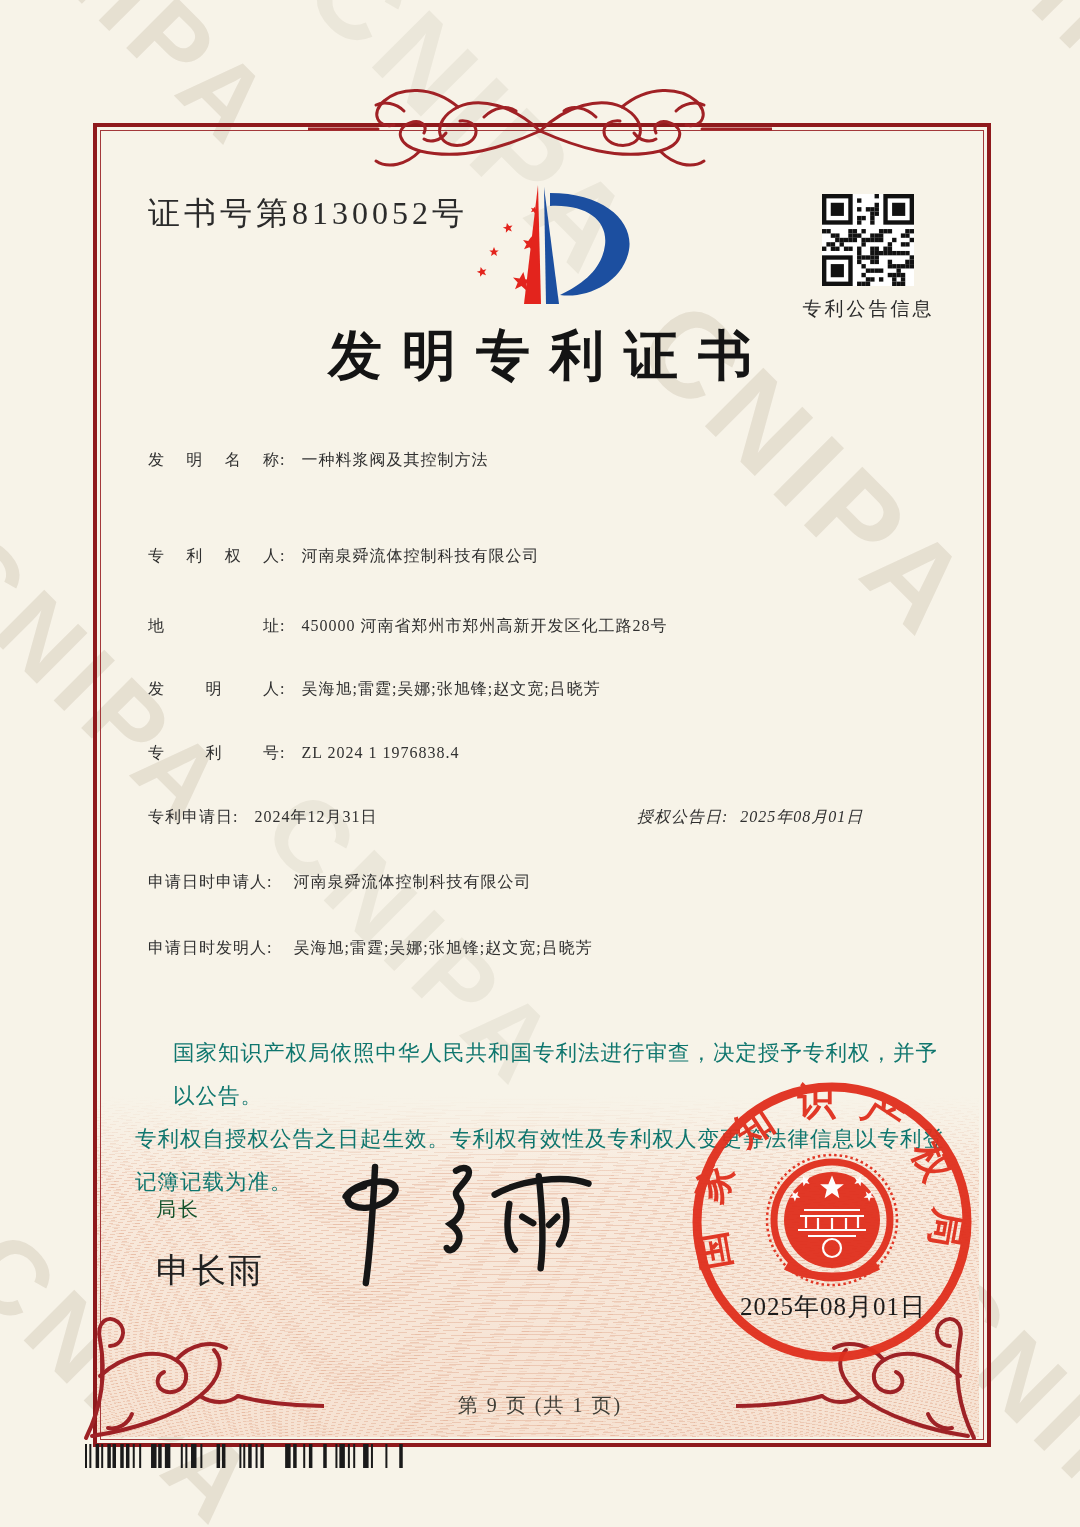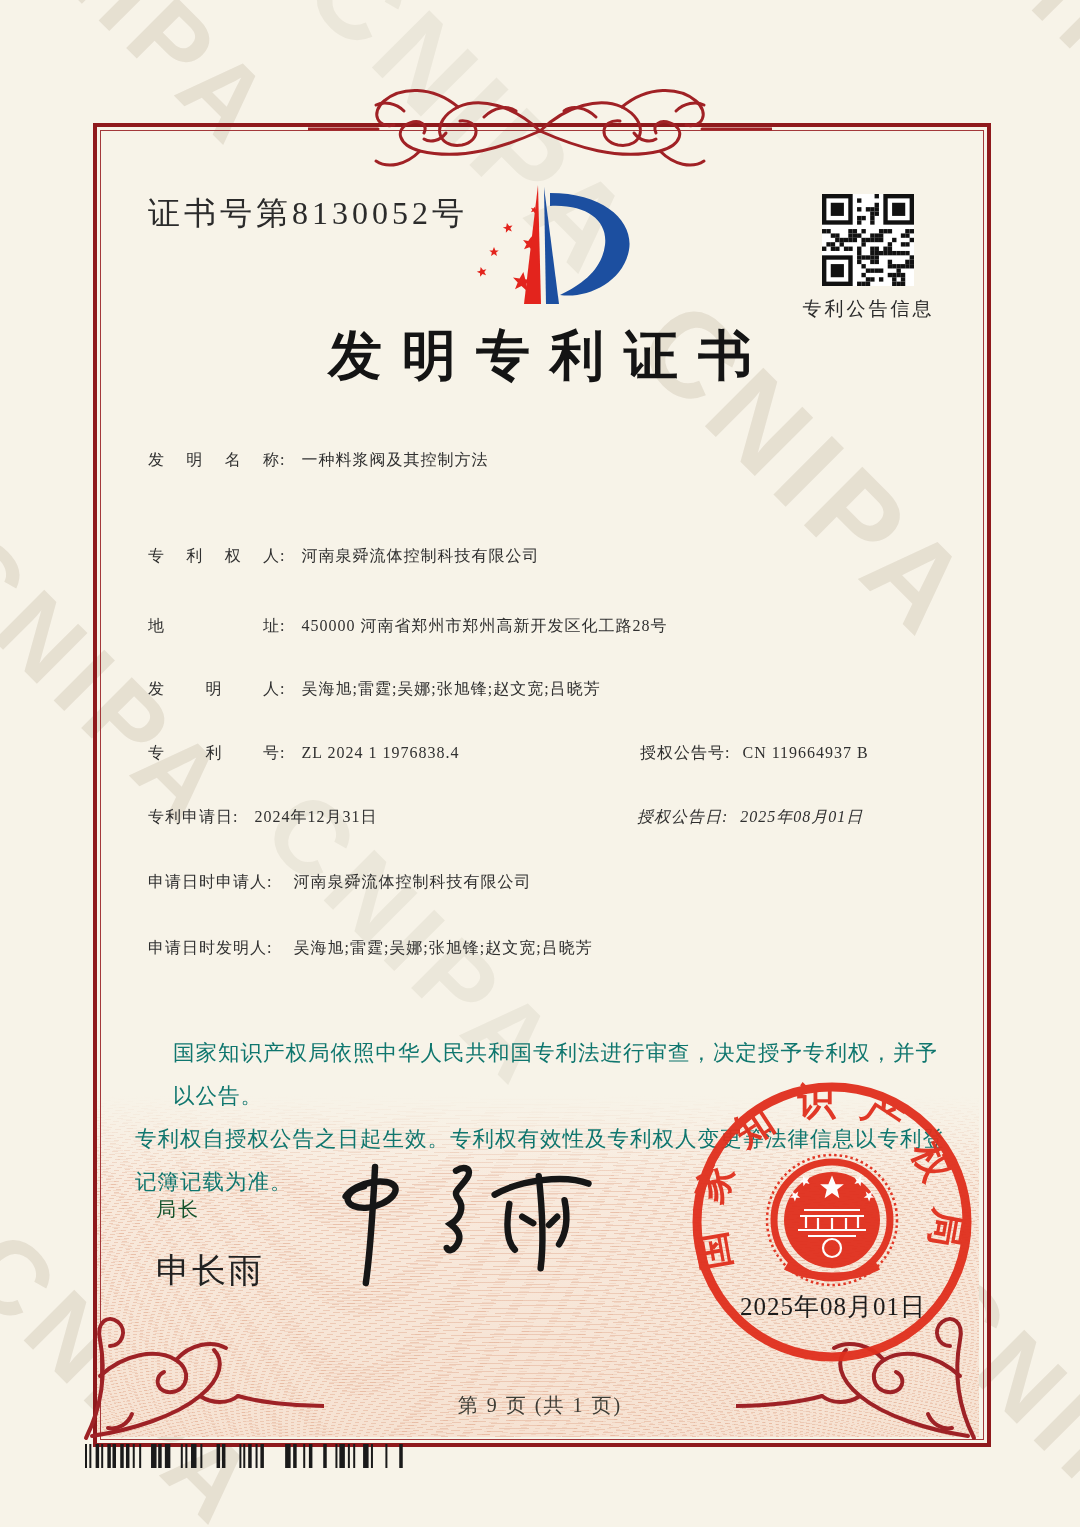--- a/index.html
+++ b/index.html
@@ -291,23 +291,20 @@
   <span class="flabel">专利权人</span><span class="colon">:</span><span class="val">河南泉舜流体控制科技有限公司</span>
 </div>
 <div class="row" style="top:616px;">
   <span class="flabel">地址</span><span class="colon">:</span><span class="val">450000 河南省郑州市郑州高新开发区化工路28号</span>
 </div>
 <div class="row" style="top:679px;">
   <span class="flabel">发明人</span><span class="colon">:</span><span class="val">吴海旭;雷霆;吴娜;张旭锋;赵文宽;吕晓芳</span>
 </div>
 <div class="row" style="top:743px;">
   <span class="flabel">专利号</span><span class="colon">:</span><span class="val">ZL 2024 1 1976838.4</span>
-  <span class="col2">
-    <span>授权公告号</span><span class="colon">:</span><span class="val">CN 119664937 B</span>
-  </span>
 </div>
 <div class="row" style="top:807px;">
   <span>专利申请日</span><span class="colon">:</span><span class="val">2024年12月31日</span>
   <span class="col2" style="left:489px;font-style:italic;">
     <span>授权公告日</span><span class="colon">:</span><span class="val">2025年08月01日</span>
   </span>
 </div>
 <div class="row" style="top:872px;">
   <span>申请日时申请人</span><span class="colon">:</span>&nbsp;<span class="val">河南泉舜流体控制科技有限公司</span>
 </div>

